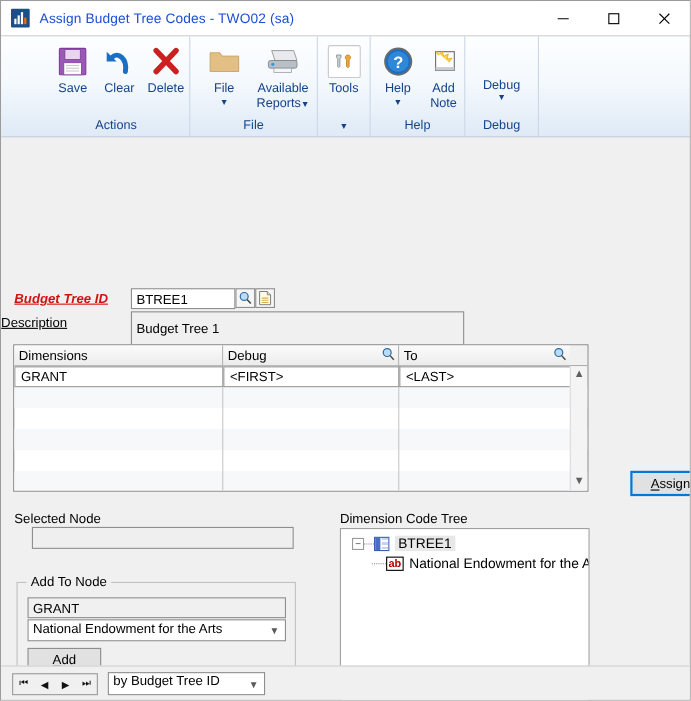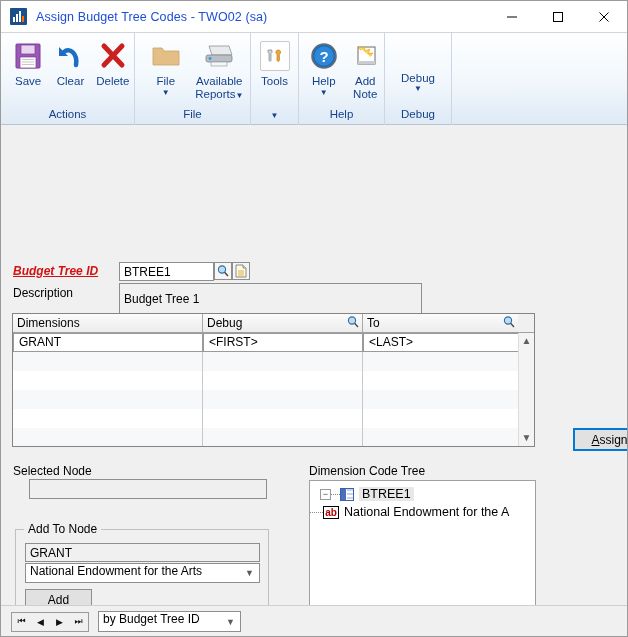--- a/index.html
+++ b/index.html
@@ -87,21 +87,21 @@
     cursor: default;
   }
   .rbtn .ico { height: 34px; display: flex; align-items: center; justify-content: center; }
   .rbtn .lbl {
     font-size: 11.5px; color: #15428b; text-align: center; line-height: 12.5px;
     margin-top: 2px;
   }
   .caret { font-size: 8px; color: #15428b; line-height: 8px; margin-top: 1px; }
   .caret-inline { font-size: 8px; color: #15428b; }
 
-  .grp-actions { width: 134px; }
+  .grp-actions { width: 134px; margin-left: 38px; }
   .grp-file    { width: 116px; }
   .grp-tools   { width: 48px; align-items: center; }
   .grp-help    { width: 86px; }
   .grp-debug   { width: 67px; }
   .grp-rest    { flex: 1; border-right: none; }
 
   .tools-box {
     width: 30px; height: 30px;
     border: 1px solid #c9c9c9; background: #fff;
     display: flex; align-items: center; justify-content: center;
@@ -415,21 +415,21 @@
     <div class="icobtn" style="position:absolute; left:231px; top:137px;">
       <svg width="12" height="14" viewBox="0 0 12 14">
         <path d="M1 1 h7 l3 3 v9 h-10 z" fill="#fffbe0" stroke="#7a7a7a" stroke-width=".9"></path>
         <path d="M8 1 v3 h3" fill="#e9e4c2" stroke="#7a7a7a" stroke-width=".8"></path>
         <line x1="3" y1="7" x2="9" y2="7" stroke="#d8b14a"></line>
         <line x1="3" y1="9" x2="9" y2="9" stroke="#d8b14a"></line>
         <line x1="3" y1="11" x2="9" y2="11" stroke="#d8b14a"></line>
       </svg>
     </div>
 
-    <div style="position:absolute; left:12px; top:161px;">
+    <div style="position:absolute; left:0; top:161px;text-decoration:underline;">
       <span class="lbl-plain">Description</span>
     </div>
     <input class="fld readonly" style="position: absolute; left: 118px; top: 158px; width: 303px; height: 31px;" value="Budget Tree 1">
 
     <div class="grid" style="left:11px; top:188px; width:523px; height:134px;">
       <div class="ghead">
         <div class="gh" style="width:190px;">
           <span>Dimensions</span>
         </div>
         <div class="gh" style="width:160px;">
@@ -517,21 +517,21 @@
       <div class="tnode" style="padding-left:10px; margin-top:4px;">
         <span class="expander">−</span>
         <span class="dots"></span>
         <span class="gridicon">
           <span class="gi-a"></span>
             <span class="gi-b"></span>
             <span class="gi-c"></span>
         </span>
         <span class="tlabel sel">BTREE1</span>
       </div>
-      <div class="tnode" style="">
+      <div class="tnode" style="padding-left:28px;">
         <span class="dots" style="width:13px;"></span>
         <span class="abicon">ab</span>
         <span class="tlabel">National Endowment for the A</span>
       </div>
 
     </div>
 
     <div class="statusbar">
       <div class="navbox">
         <div class="navbtn">⏮</div>

